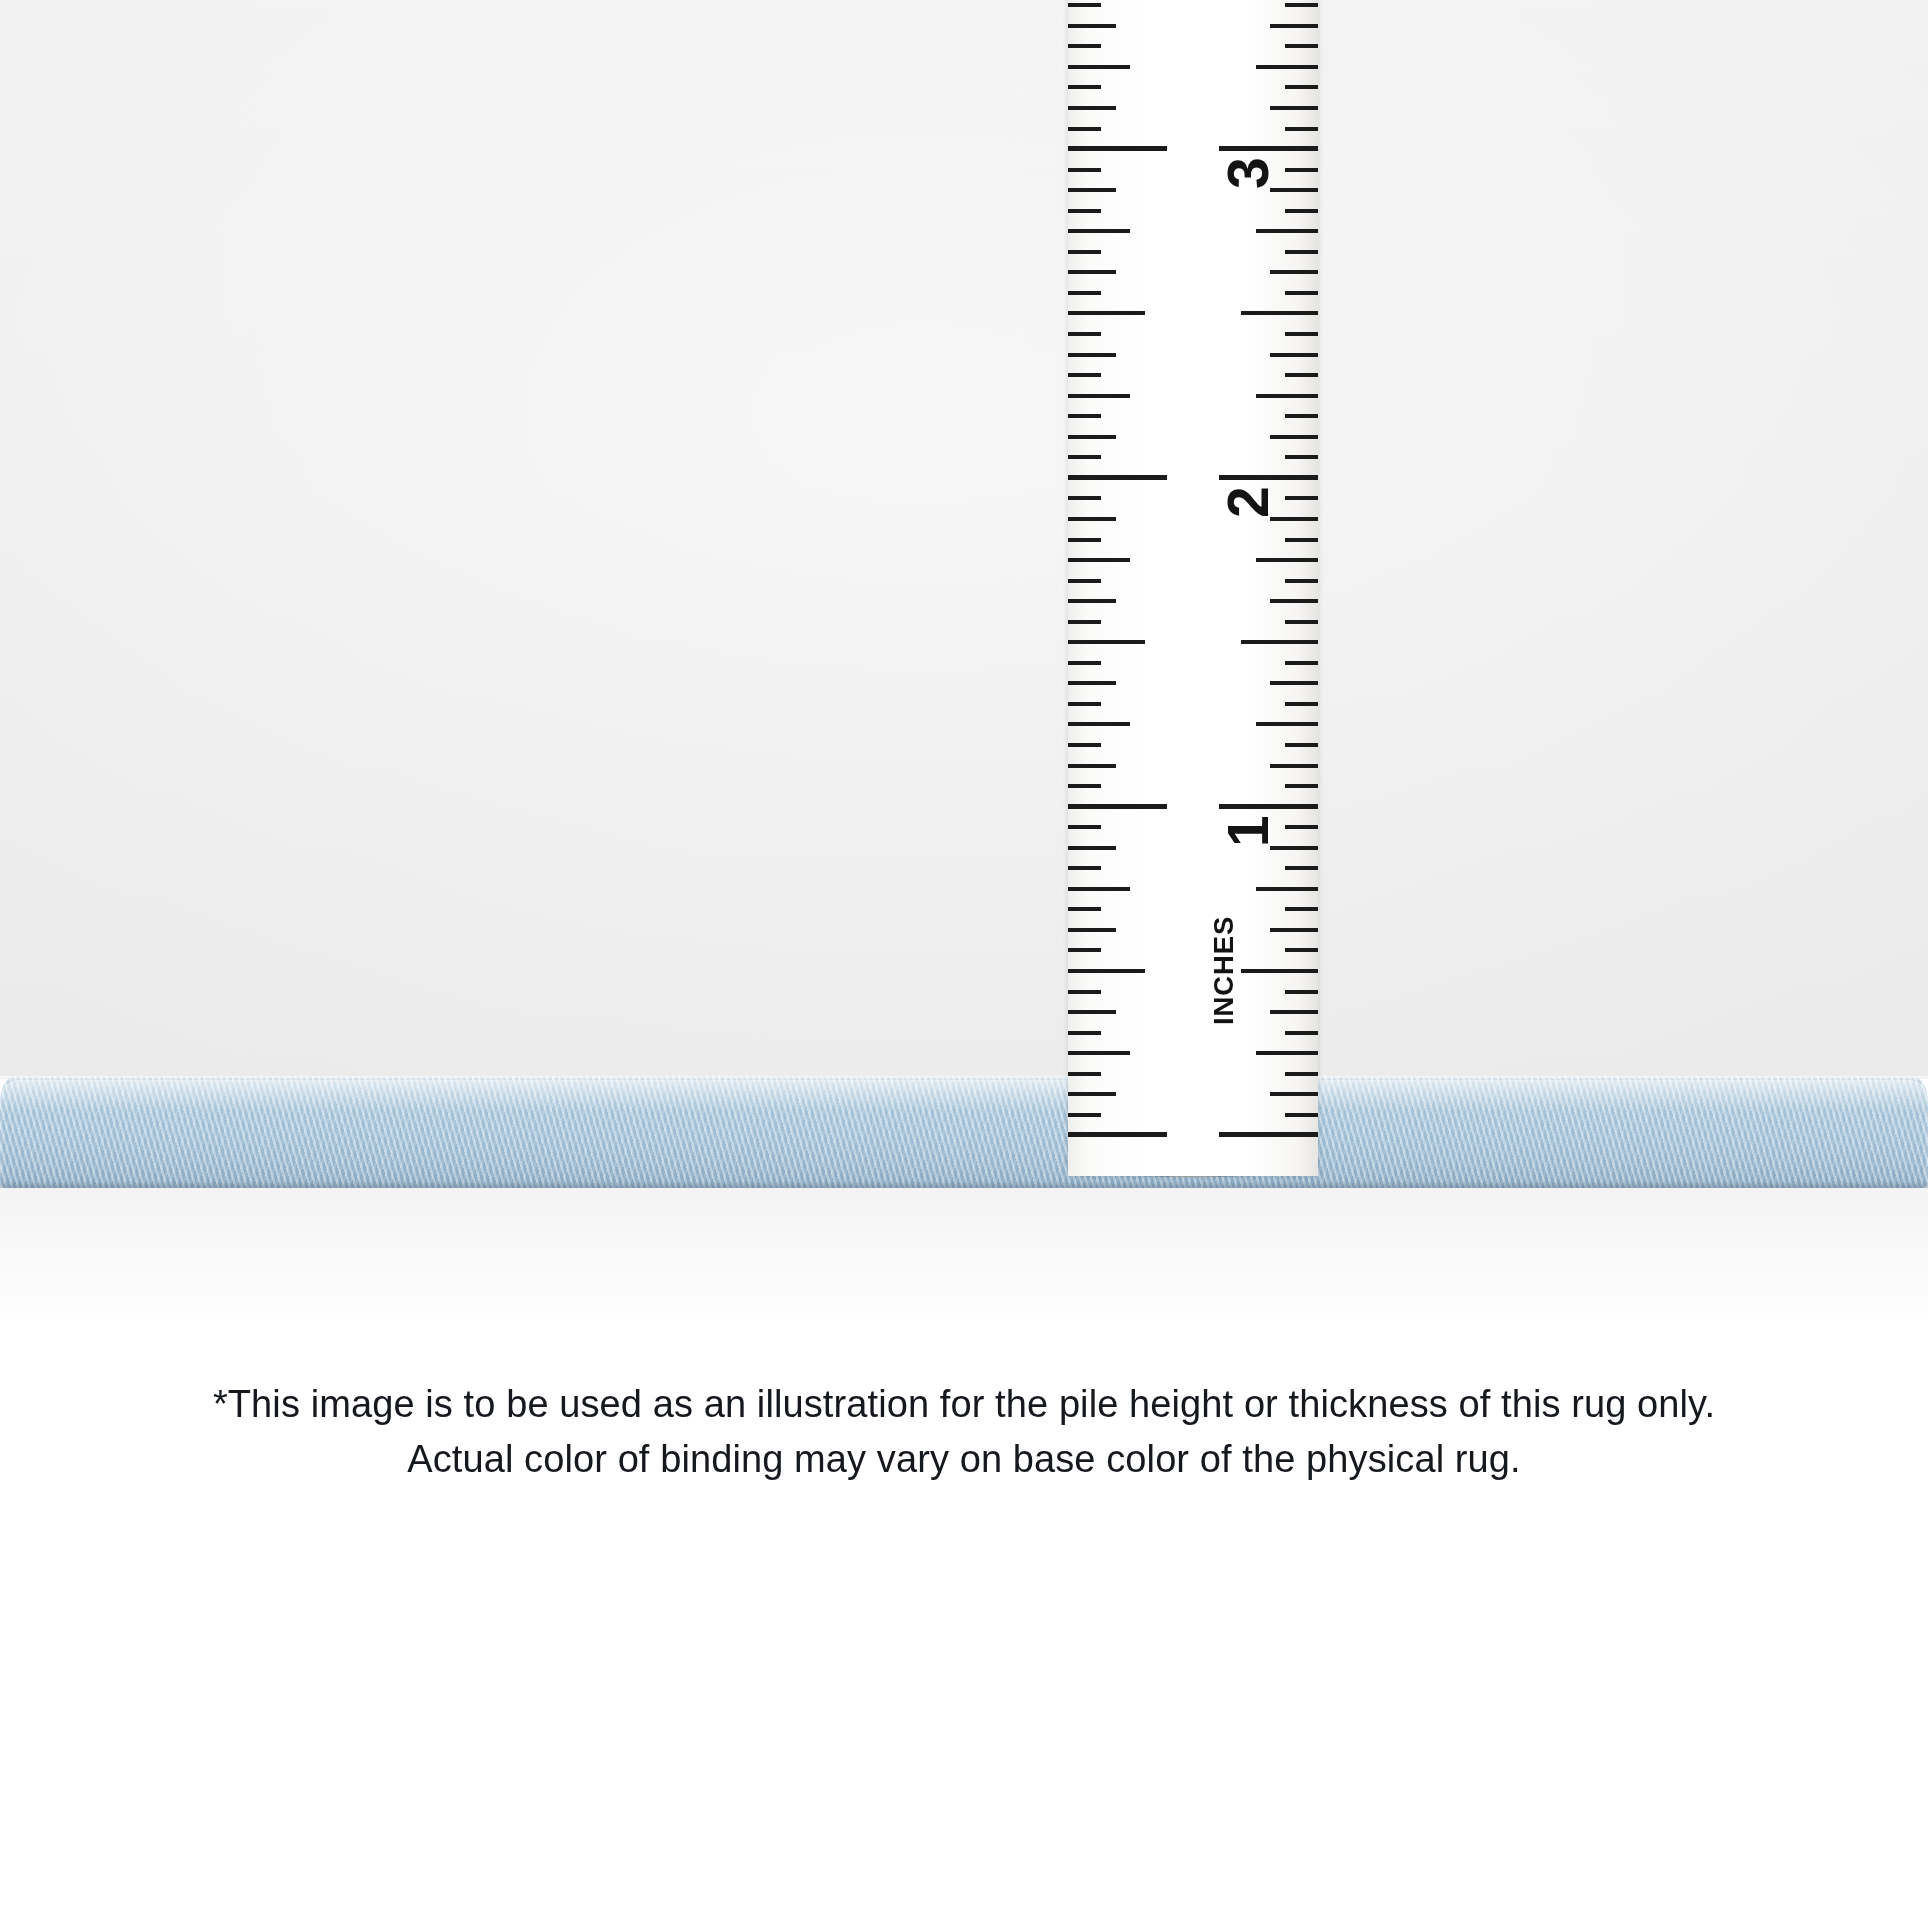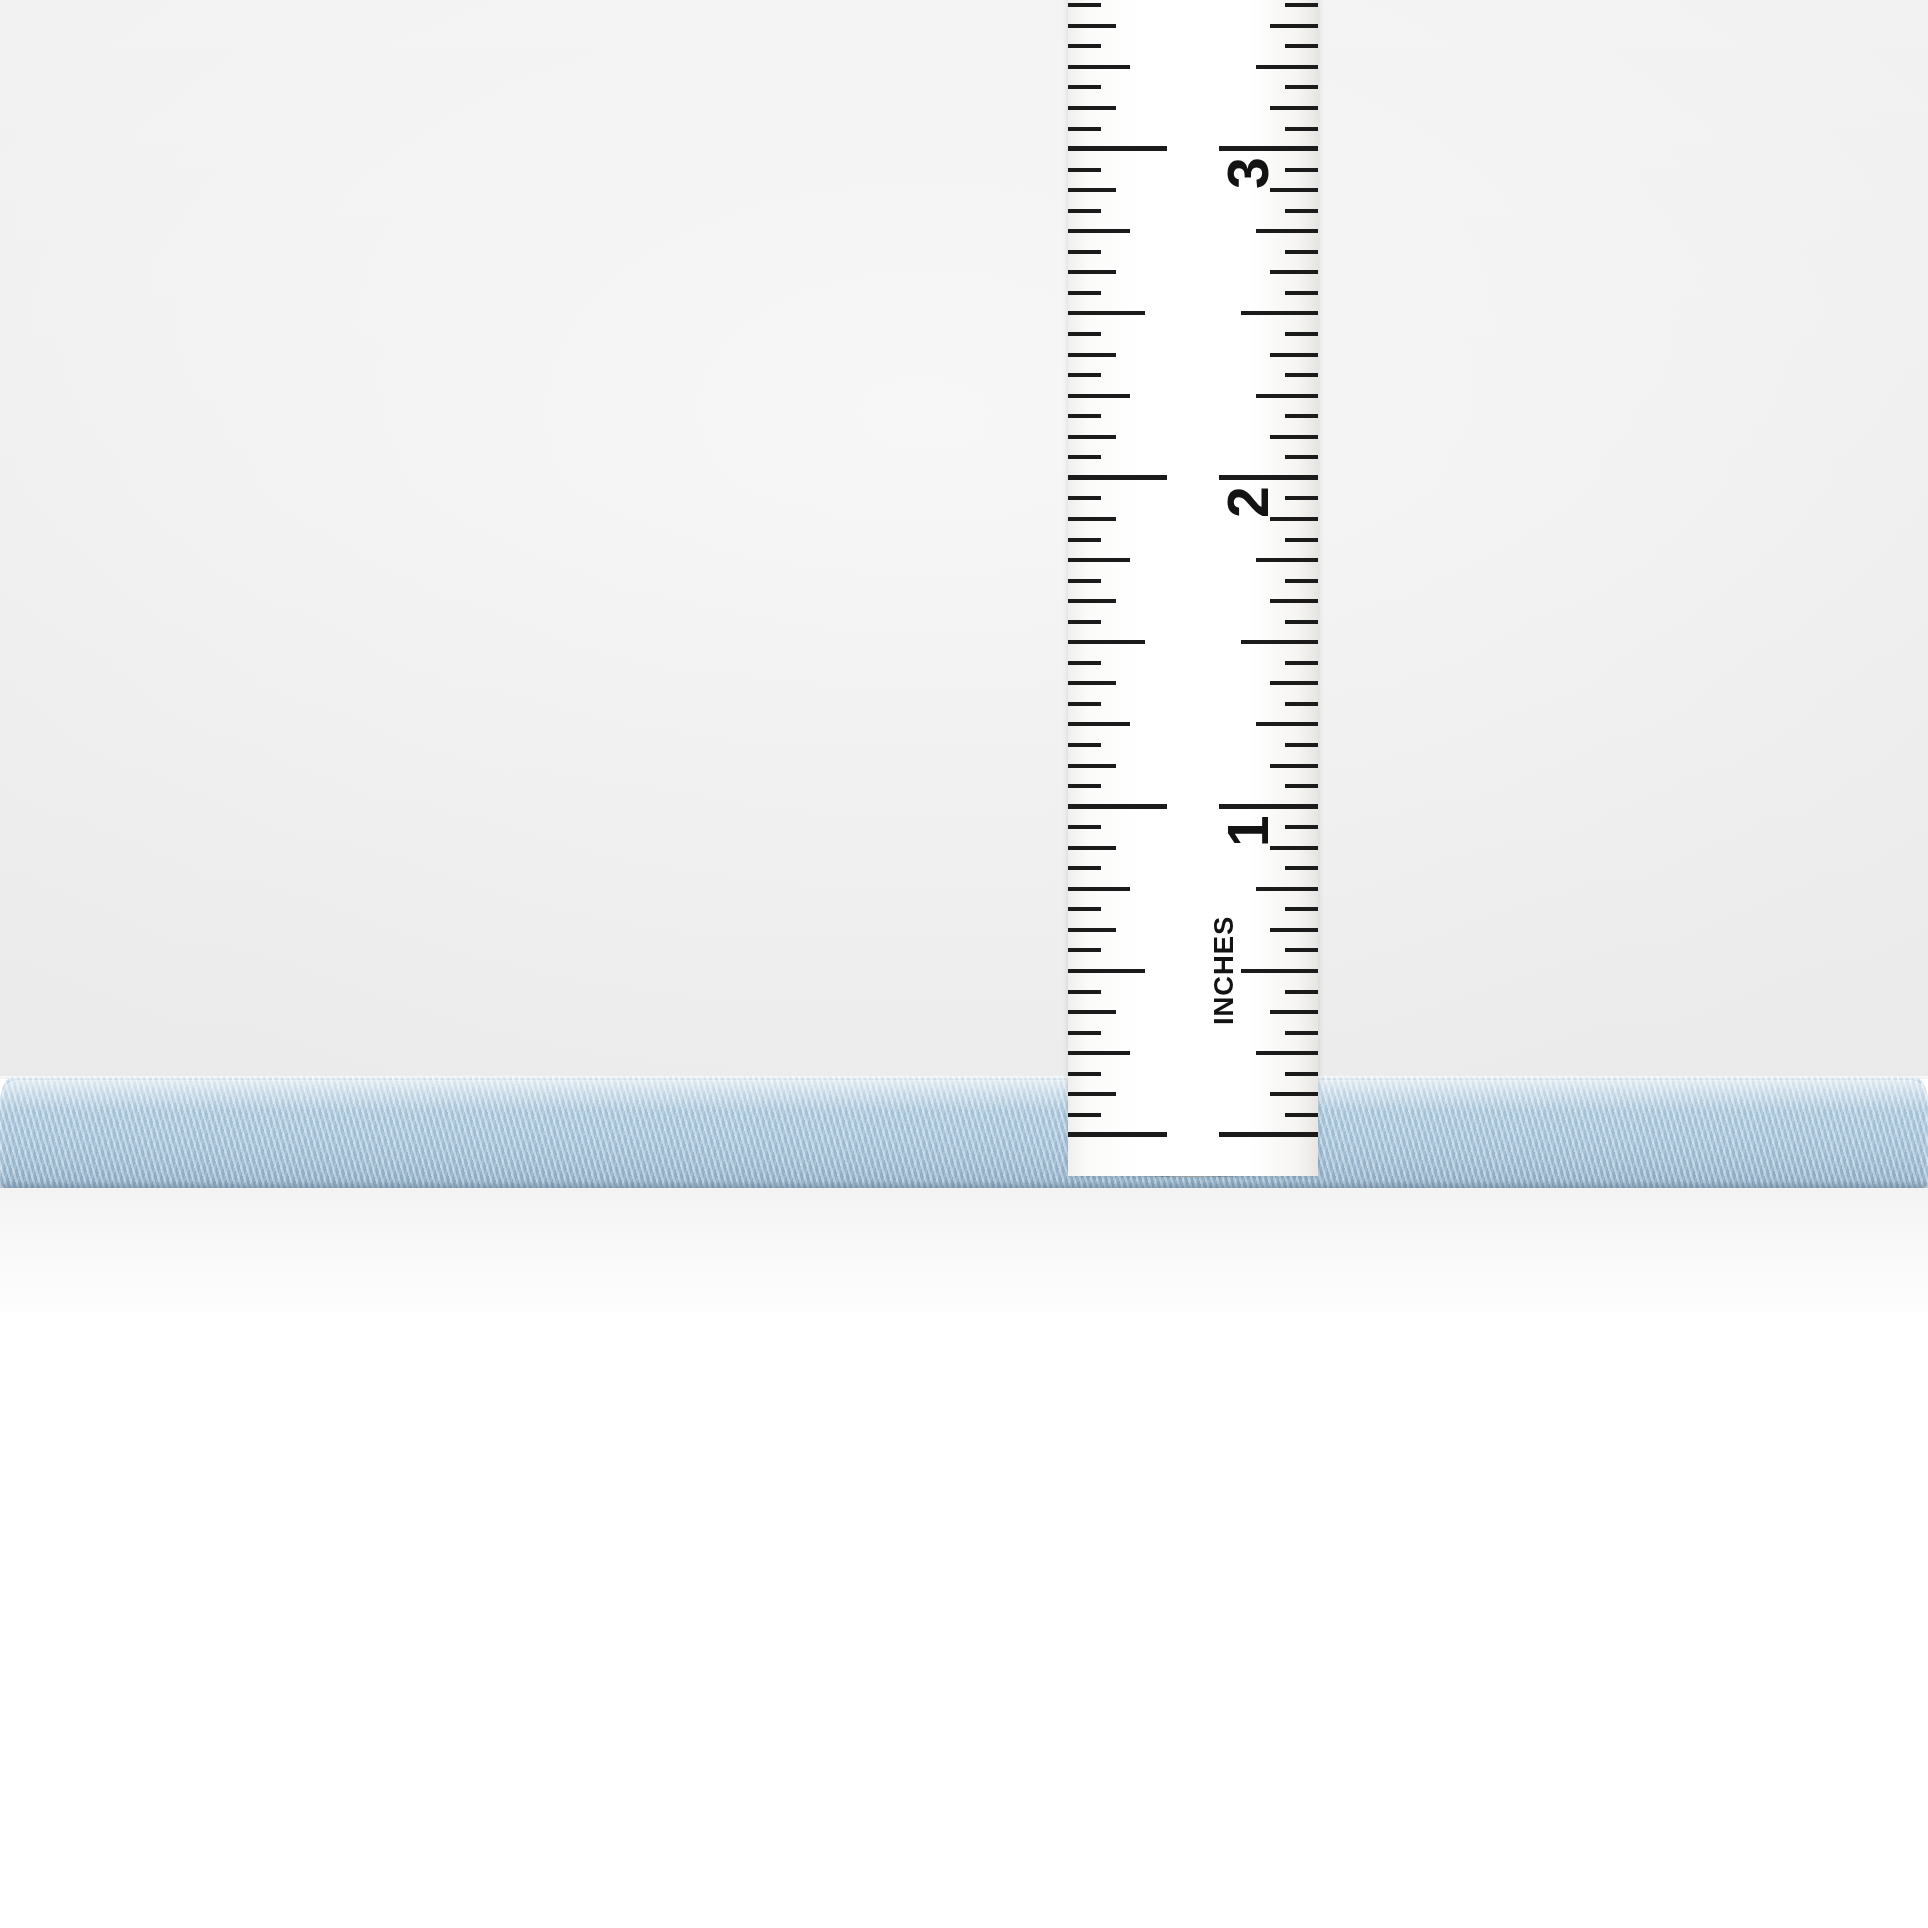--- a/index.html
+++ b/index.html
@@ -353,16 +353,18 @@
           <div class="num big" style="left: 147px; top: 856px;">1</div>
           <div class="num big" style="left: 147px; top: 527px;">2</div>
           <div class="num big" style="left: 147px; top: 198px;">3</div>
           <div class="inches-label" style="left: 140px; top: 1034px;">INCHES</div>
         </div>
     </div>
 
   </div>
 
   <div class="caption">
+    <span class="line">*This image is to be used as an illustration for the pile height or thickness of this rug only.</span>
+    <span class="line">Actual color of binding may vary on base color of the physical rug.</span>
   </div>
 
 </div>
 
 
 </body></html>

